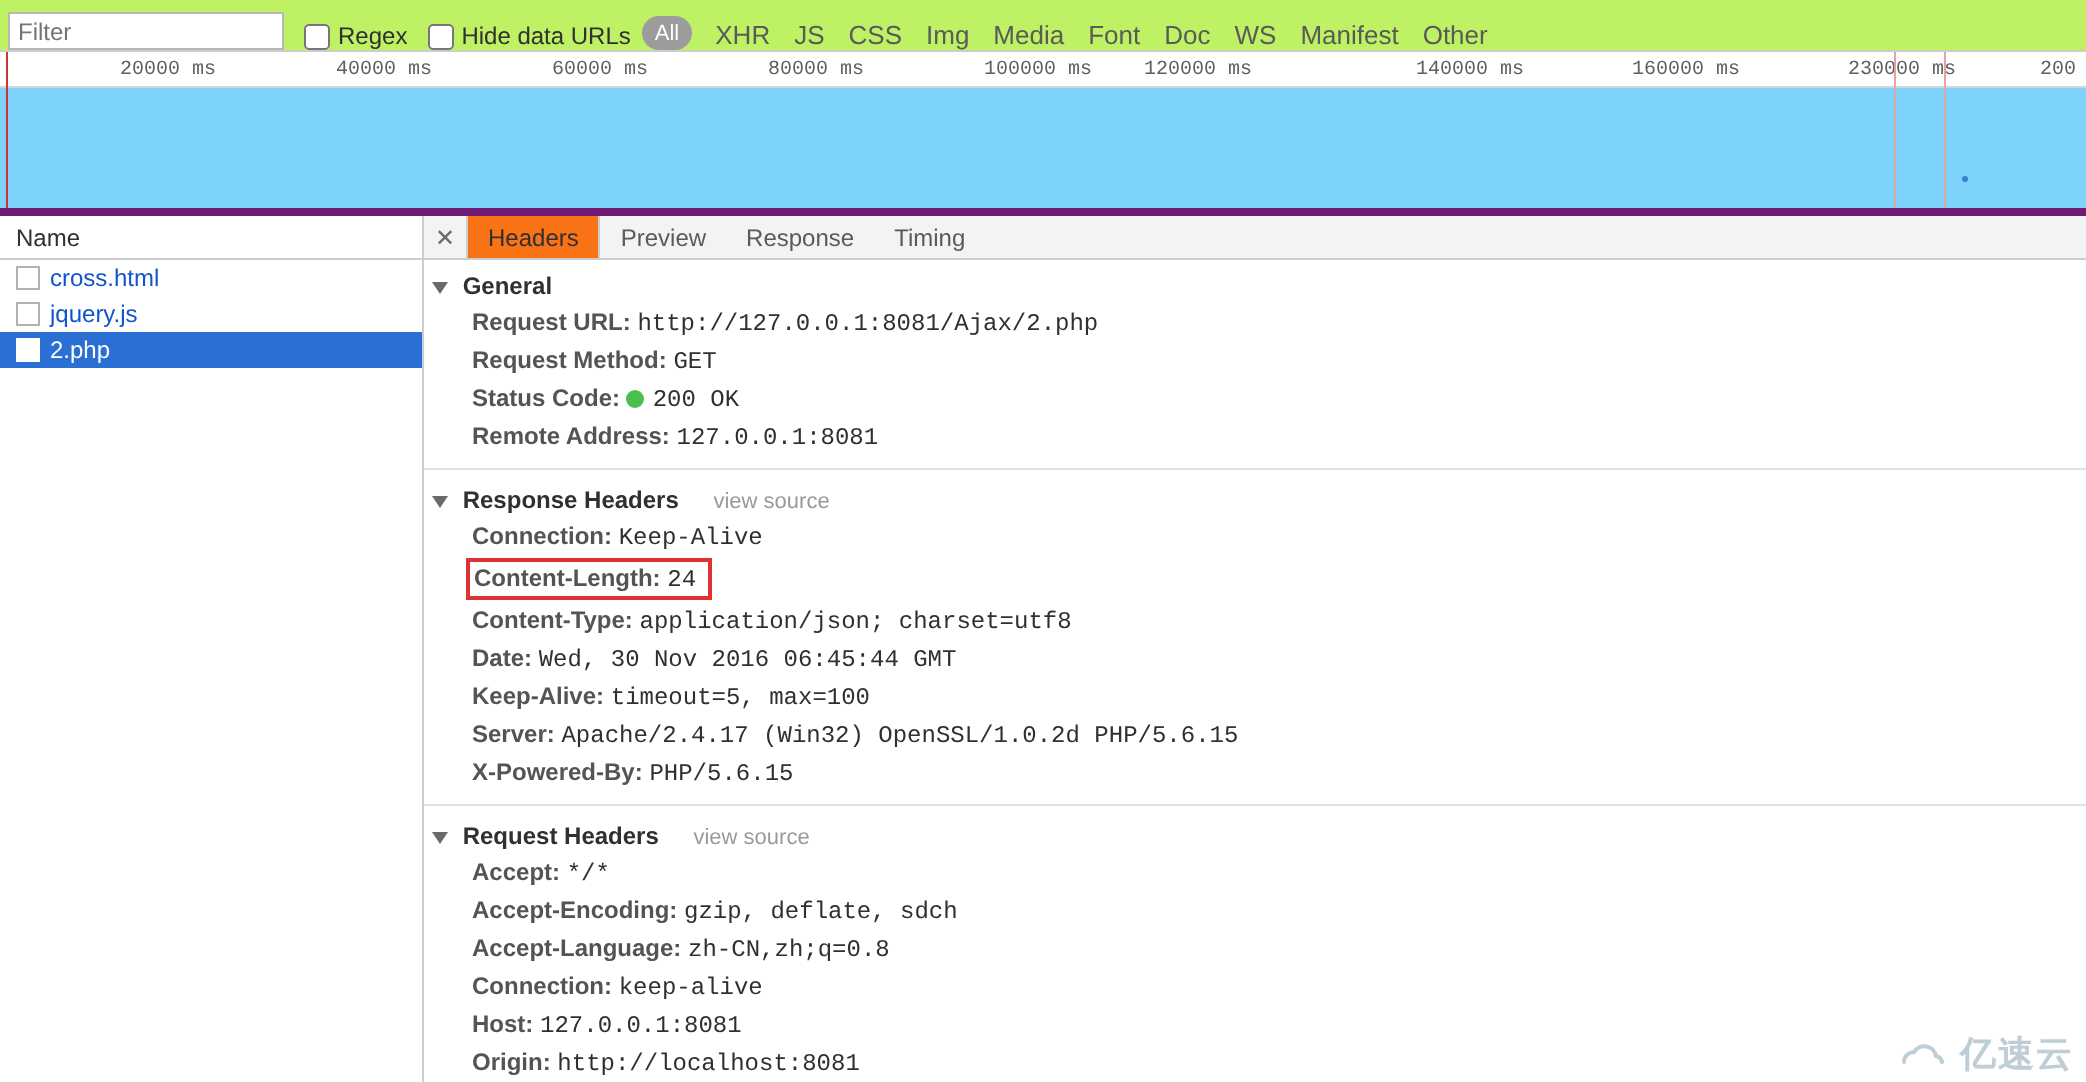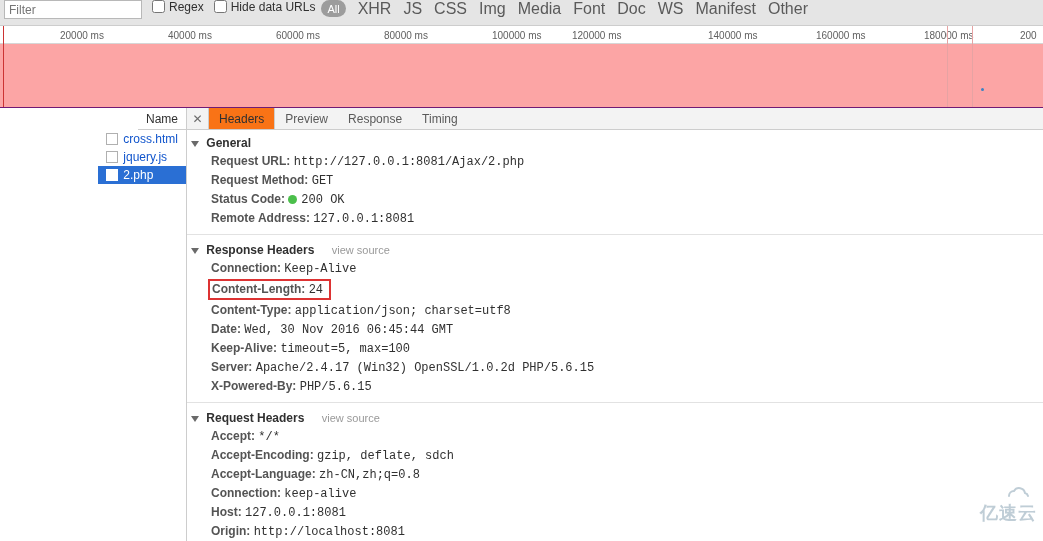--- a/index.html
+++ b/index.html
@@ -9,24 +9,24 @@
     font-family: "Segoe UI", "Lucida Grande", Tahoma, sans-serif;
     font-size: 12px;
     color: #303030;
     background: #fff;
     overflow: hidden;
   }
   .mono { font-family: Consolas, Menlo, "Courier New", monospace; }
   
   .toolbar {
     height: 26px;
-    display: flex; align-items: flex-start;
+    display: flex; align-items: flex-end;
     padding: 0 4px;
     border-bottom: 1px solid #cdcdcd;
-    background: #e5e5e5;
+    background: #bef264;
   }
   .filter-input {
     width: 138px; height: 19px;
     border: 1px solid #b8b8b8;
     padding: 0 4px;
     font-size: 12px;
     color: #888;
   }
   .cb { margin: 0 4px 0 10px; }
   .pill {
@@ -34,30 +34,31 @@
     height: 17px; min-width: 22px;
     border-radius: 9px;
     background: #9c9c9c; color: #fff;
     font-size: 11px;
     margin: 0 6px;
     padding: 0 6px;
   }
   .type-btn {
     margin: 0 6px;
     color: #5a5a5a;
-    font-size: 16px;
+    font-size: 13px;
     cursor: pointer;
   }
   
   .timeline {
     height: 82px;
-    background: #fca5a5;
-    border-bottom: 1px solid #701a75;
+    background: #7dd3fc;
+    border-bottom: 4px solid #701a75;
     position: relative;
     overflow: hidden;
+    font-family: Liberation Mono, monospace;
   }
   .tl-head {
     height: 18px;
     border-bottom: 1px solid #d6d6d6;
     position: relative;
     background: #fff;
   }
   .tl-tick {
     position: absolute; top: 0; height: 18px;
     font-size: 10px; color: #606060;
@@ -66,23 +67,23 @@
   .tl-mark {
     position: absolute; top: 0; bottom: 0;
     width: 1px;
   }
   
   .main {
     display: flex;
     height: calc(541px - 26px - 82px);
   }
   .left {
-    width: 187px;
+    width: 212px;
     border-right: 1px solid #cdcdcd;
-    display: flex; flex-direction: column; align-items: flex-end;
+    display: flex; flex-direction: column;
   }
   .left-head {
     height: 22px;
     display: flex; align-items: center;
     padding: 0 8px;
     border-bottom: 1px solid #cdcdcd;
     color: #303030;
   }
   .row {
     height: 18px;
@@ -165,26 +166,26 @@
   }
   .status-dot {
     display: inline-block;
     width: 9px; height: 9px;
     border-radius: 50%;
     background: #4bbf4b;
     margin-right: 4px; vertical-align: middle;
   }
   .wm {
     position: absolute;
-    right: 6px; bottom: 16px;
+    right: 6px; bottom: 2px;
     color: #bfcdd6;
     font-size: 18px;
     font-weight: bold;
     letter-spacing: 1px;
-    display: flex; align-items: flex-end; flex-direction: column;
+    display: flex; align-items: center;
   }
   .wm svg { margin-right: 4px; }
 </style>
 </head>
 <body>
 
 <div class="toolbar">
   <input class="filter-input" placeholder="Filter" style="">
   <input type="checkbox" class="cb" style="">
   <span>Regex</span>
@@ -197,21 +198,21 @@
 <div class="timeline">
   <div class="tl-head" id="tl-head">
       <div class="tl-tick" style="left: 60px;">20000 ms</div>
       <div class="tl-tick" style="left: 168px;">40000 ms</div>
       <div class="tl-tick" style="left: 276px;">60000 ms</div>
       <div class="tl-tick" style="left: 384px;">80000 ms</div>
       <div class="tl-tick" style="left: 492px;">100000 ms</div>
       <div class="tl-tick" style="left: 572px;">120000 ms</div>
       <div class="tl-tick" style="left: 708px;">140000 ms</div>
       <div class="tl-tick" style="left: 816px;">160000 ms</div>
-      <div class="tl-tick" style="left: 924px;">180000 ms</div>
+      <div class="tl-tick" style="left: 924px;">230000 ms</div>
       <div class="tl-tick" style="left: 1020px;">200</div>
     </div>
   <div class="tl-mark" style="left:3px;background:#c33;"></div>
   <div class="tl-mark" style="left:947px;background:#e6a3a3;"></div>
   <div class="tl-mark" style="left:972px;background:#e6a3a3;"></div>
   <div style="position:absolute;left:981px;top:62px;width:3px;height:3px;background:#3b82c4;border-radius:50%;"></div>
 </div>
 
 <div class="main">
   <div class="left">

